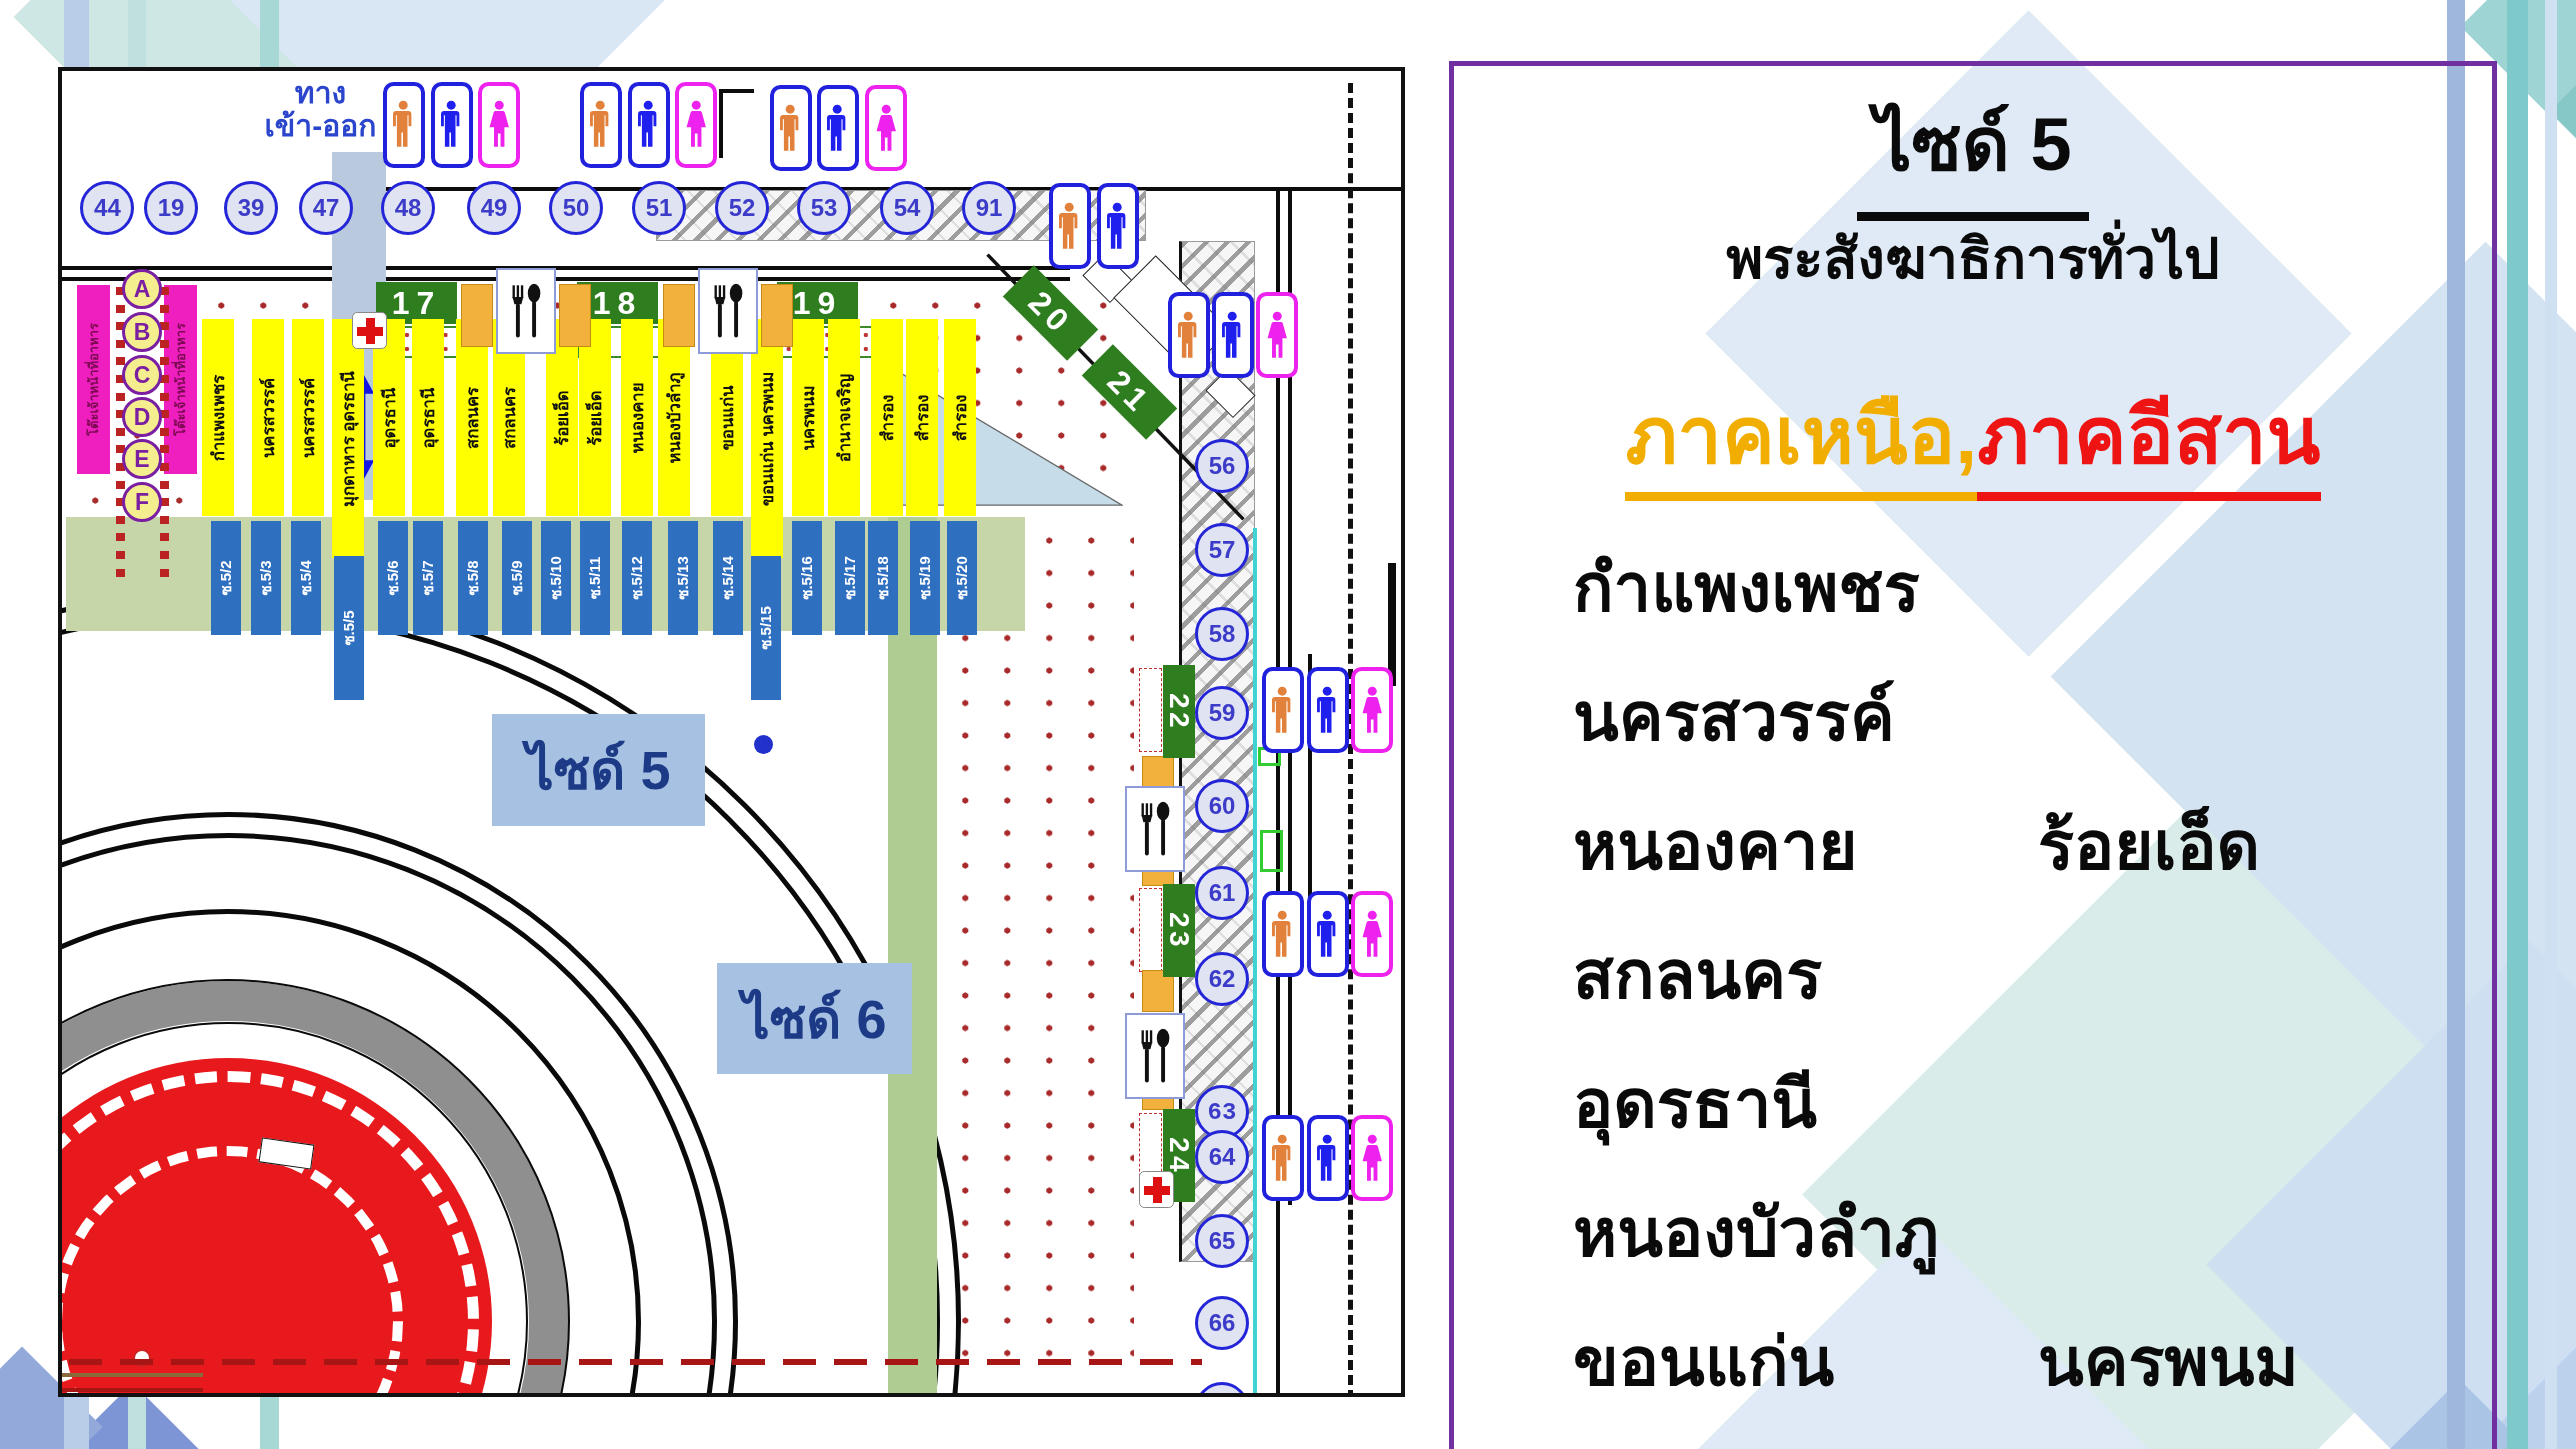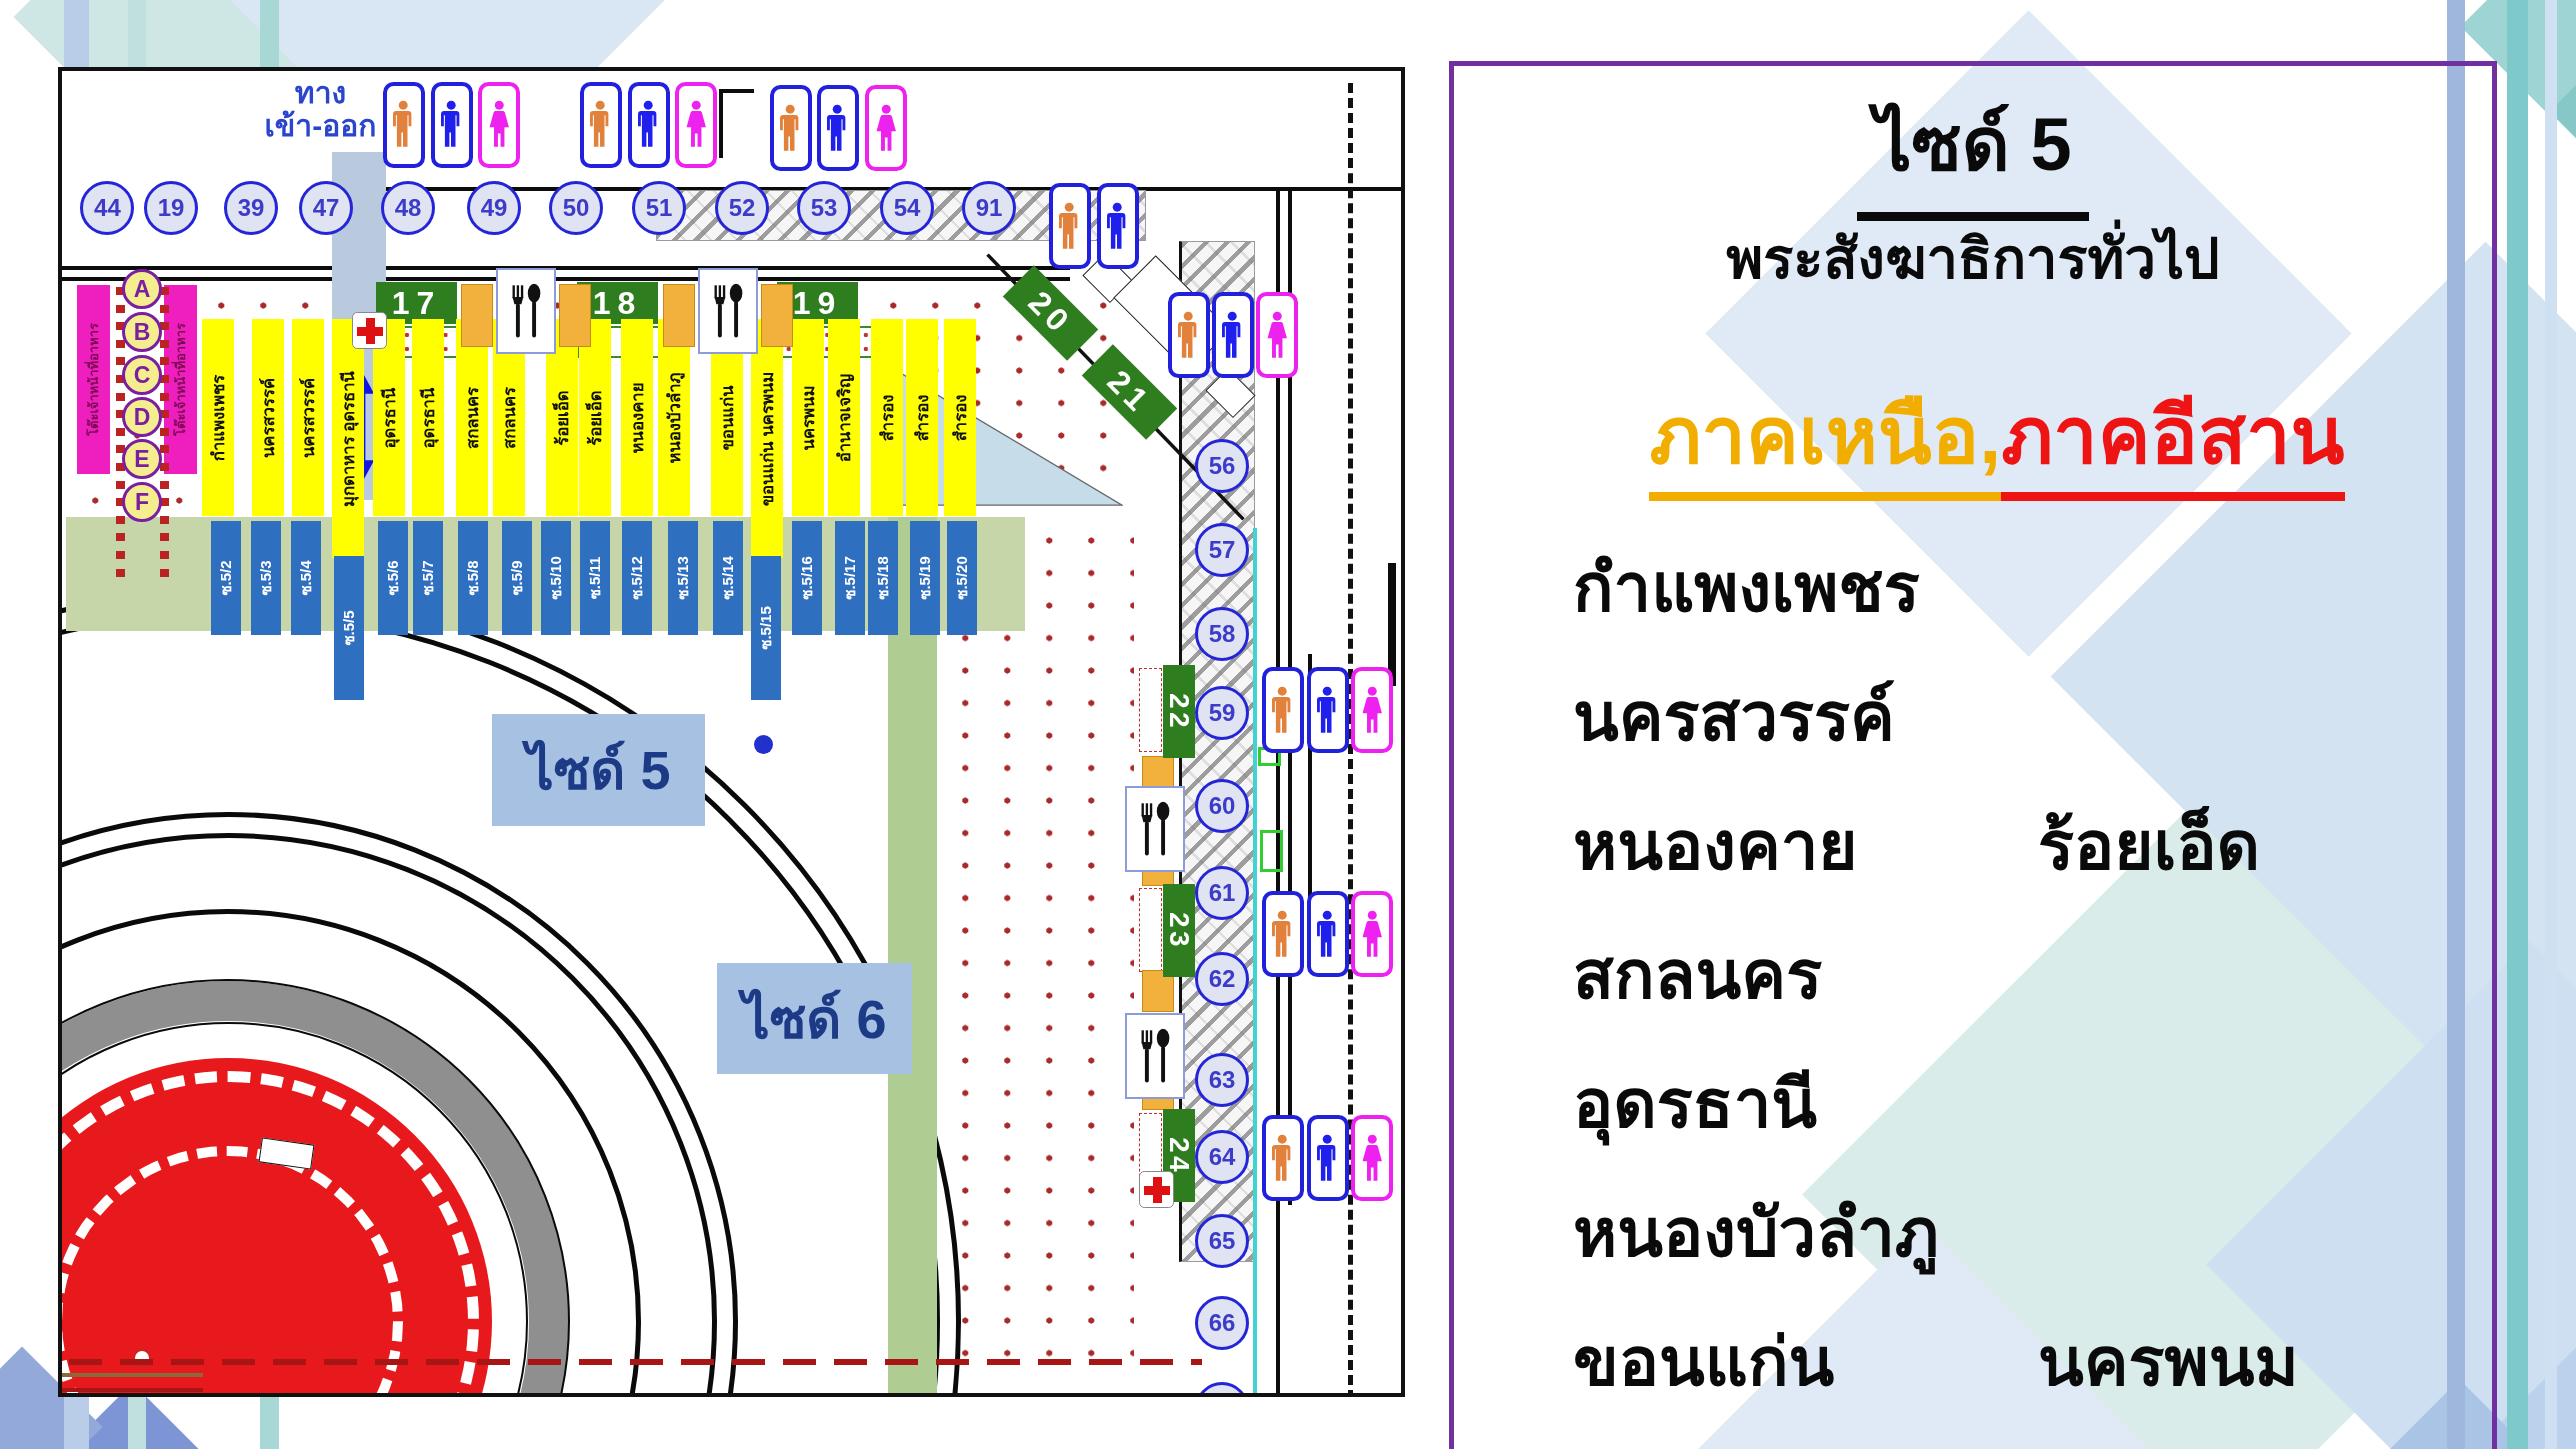--- a/index.html
+++ b/index.html
@@ -57,21 +57,21 @@
   .greenoutline{position:absolute;border:3.5px solid #33cc33;box-sizing:border-box;background:transparent;}
   
   #panel{position:absolute;left:1449px;top:61px;width:1048px;height:1493px;
      border:5.3px solid #7030a0;box-sizing:border-box;z-index:3;}
   #panel .title{position:absolute;top:19.3px;left:0;width:100%;text-align:center;
      font-size:74px;font-weight:bold;color:#0a0a0a;}
   #panel .title span{display:inline-block;border-bottom:9.7px solid #0a0a0a;padding:0 17.6px 8.8px;}
   #panel .subtitle{position:absolute;top:148px;left:0;width:100%;text-align:center;
      font-size:56px;font-weight:bold;color:#0a0a0a;}
   #panel .regions{position:absolute;top:306px;left:0;width:100%;text-align:center;
-     font-size:79px;font-weight:bold;padding-left:24px;}
+     font-size:79px;font-weight:bold;}
   #panel .regions .north{color:#f2ae00;border-bottom:9.7px solid #f2ae00;padding-bottom:12.3px;}
   #panel .regions .isan{color:#ee1414;border-bottom:9.7px solid #ee1414;padding-bottom:12.3px;}
   #panel .plist{position:absolute;top:457px;left:119px;width:896px;}
   #panel .prow{display:flex;height:129px;align-items:center;font-size:67px;font-weight:bold;color:#0a0a0a;}
   #panel .prow .c1{width:465px;}
   .ent-label{position:absolute;color:#2b46cc;font-weight:bold;font-size:30px;line-height:1.1;text-align:center;}
 </style>
 </head>
 <body>
 
@@ -220,21 +220,21 @@
       <div class="circle-badge" style="left:735px;top:110px;">53</div>
       <div class="circle-badge" style="left:818px;top:110px;">54</div>
       <div class="circle-badge" style="left:900px;top:110px;">91</div>
       <div class="circle-badge" style="left:1133px;top:368px;">56</div>
       <div class="circle-badge" style="left:1133px;top:452px;">57</div>
       <div class="circle-badge" style="left:1133px;top:536px;">58</div>
       <div class="circle-badge" style="left:1133px;top:615px;">59</div>
       <div class="circle-badge" style="left:1133px;top:708px;">60</div>
       <div class="circle-badge" style="left:1133px;top:795px;">61</div>
       <div class="circle-badge" style="left:1133px;top:881px;">62</div>
-      <div class="circle-badge" style="left:1133px;top:982px;">63</div>
+      <div class="circle-badge" style="left:1133px;top:1014px;font-family:Liberation Mono, monospace;">63</div>
       <div class="circle-badge" style="left:1133px;top:1059px;">64</div>
       <div class="circle-badge" style="left:1133px;top:1143px;">65</div>
       <div class="circle-badge" style="left:1133px;top:1225px;">66</div>
       <div class="circle-badge" style="left:1133px;top:1311px;">67</div>
       <div class="letter-badge" style="left:60px;top:198px;">A</div>
       <div class="letter-badge" style="left:60px;top:241px;">B</div>
       <div class="letter-badge" style="left:60px;top:284px;">C</div>
       <div class="letter-badge" style="left:60px;top:326px;">D</div>
       <div class="letter-badge" style="left:60px;top:368px;">E</div>
       <div class="letter-badge" style="left:60px;top:411px;">F</div>

